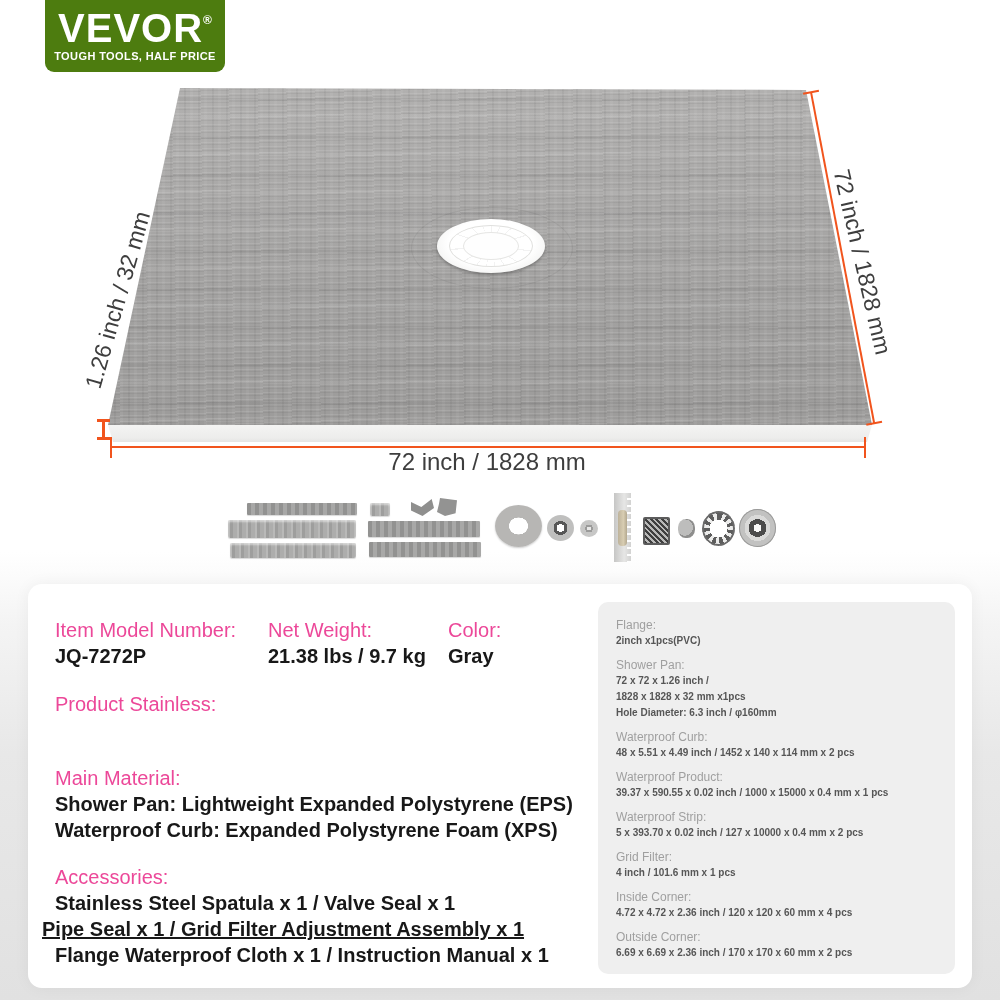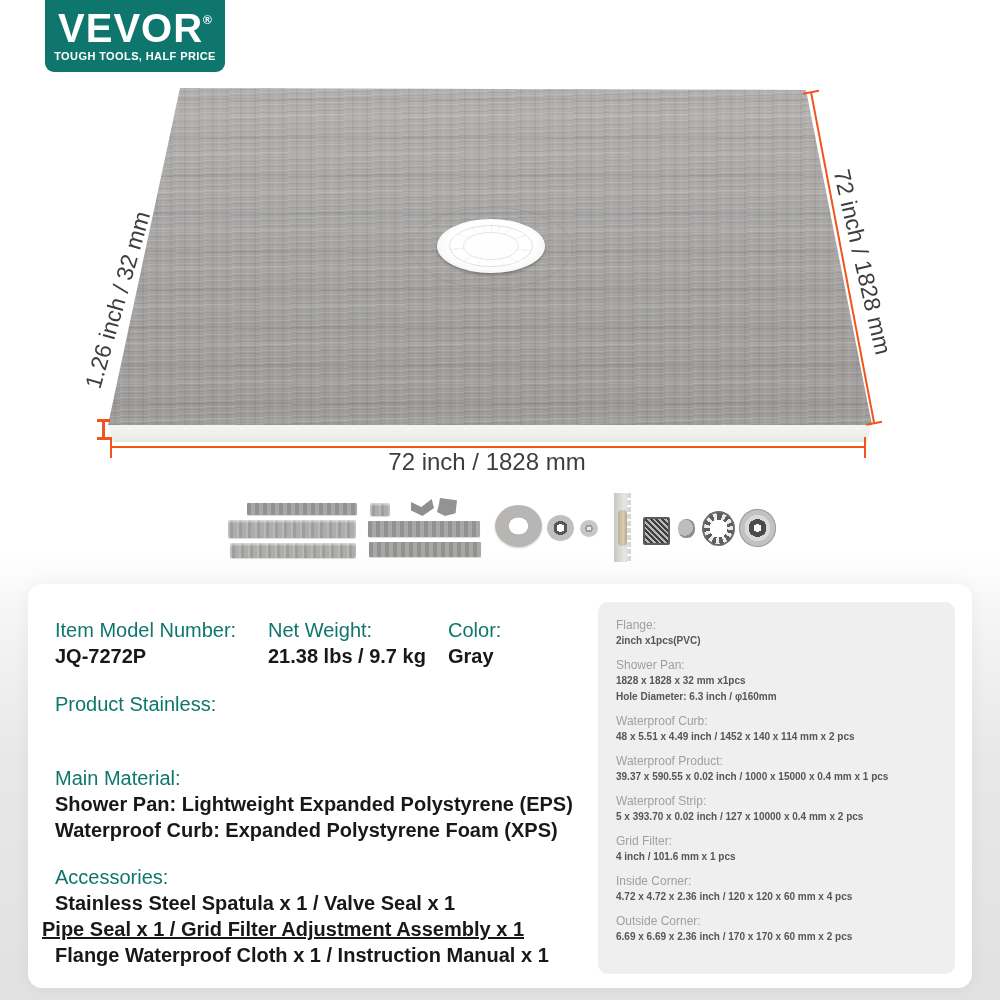--- a/index.html
+++ b/index.html
@@ -2,21 +2,21 @@
 <html><head>
 <meta charset="utf-8">
 <style>
   html,body{margin:0;padding:0;}
   .stage{position:relative;width:1000px;height:1000px;background:#ffffff;overflow:hidden;
          font-family:"Liberation Sans", sans-serif;}
   
   .bg-lower{position:absolute;left:0;top:552px;width:1000px;height:448px;
     background:linear-gradient(180deg,#ffffff 0%,#f4f4f4 16%,#e8e8e8 45%,#e1e1e1 100%);}
   
-  .logo{position:absolute;left:45px;top:0;width:180px;height:72px;background:#0f766e;
+  .logo{position:absolute;left:45px;top:0;width:180px;height:72px;background:#4d7c0f;
         border-radius:0 0 9px 9px;text-align:center;color:#fff;}
   .logo-brand{font-size:40px;font-weight:900;letter-spacing:1px;line-height:1;margin-top:8px;}
   .logo-reg{font-size:12px;font-weight:700;vertical-align:18px;letter-spacing:0;}
   .logo-tag{font-size:11px;font-weight:700;letter-spacing:.4px;margin-top:2px;}
   
   .pan{position:absolute;left:100px;top:80px;width:785px;height:352px;
     clip-path:polygon(80px 8px,706px 10px,772px 345px,8px 345px);
     background:
       repeating-linear-gradient(178deg, rgba(255,255,255,.10) 0 1px, transparent 1px 2px, rgba(0,0,0,.05) 2px 3px, transparent 3px 6px),
       repeating-linear-gradient(90deg, rgba(0,0,0,.045) 0 2px, transparent 2px 6px, rgba(255,255,255,.05) 6px 9px, transparent 9px 14px),
@@ -76,21 +76,21 @@
   .gear-ring{width:33px;height:35px;border-radius:50%;
     background:radial-gradient(circle,#ffffff 0 9px,transparent 9px),
       repeating-conic-gradient(#5d5d5d 0 16deg,#ececeb 16deg 32deg);
     box-shadow:inset 0 0 0 2px #6a6a6a;}
   .drain-asm{width:37px;height:38px;border-radius:50%;
     background:radial-gradient(circle,#fafafa 0 4px,#4c4c4c 4px 9px,#dadad9 9px 13px,#c2c2c1 13px 19px);
     box-shadow:inset 0 0 0 1px #9a9a99;}
   
   .card{position:absolute;left:28px;top:584px;width:944px;height:404px;background:#ffffff;
     border-radius:14px;box-shadow:0 0 16px rgba(0,0,0,.05);}
-  .spec-label{position:absolute;font-size:20px;color:#0f766e;white-space:nowrap;}
+  .spec-label{position:absolute;font-size:20px;color:#ec4899;white-space:nowrap;}
   .spec-value{position:absolute;font-size:20px;font-weight:bold;color:#181818;white-space:nowrap;}
   .panel{position:absolute;left:598px;top:602px;width:357px;height:372px;box-sizing:border-box;
     padding:15px 18px;background:#efefef;border-radius:10px;}
   .pg{margin-bottom:8px;}
   .pg-label{font-size:12px;line-height:16px;color:#9f9f9f;}
   .pg-line{font-size:10px;line-height:16px;font-weight:bold;color:#565656;white-space:nowrap;}
 </style>
 </head>
 <body>
 
@@ -157,20 +157,21 @@
   <div class="spec-value" style="left:42px;top:918px;text-decoration:underline;">Pipe Seal x 1  /  Grid Filter Adjustment Assembly x 1</div>
   <div class="spec-value" style="left:55px;top:944px;">Flange Waterproof Cloth x 1  /  Instruction Manual x 1</div>
 
   <div class="panel">
     <div class="pg">
       <div class="pg-label">Flange:</div>
       <div class="pg-line">2inch x1pcs(PVC)</div>
     </div>
     <div class="pg">
       <div class="pg-label">Shower Pan:</div>
+      <div class="pg-line">72 x 72 x 1.26 inch /</div>
       <div class="pg-line">1828 x 1828 x 32 mm x1pcs</div>
       <div class="pg-line">Hole Diameter: 6.3 inch / φ160mm</div>
     </div>
     <div class="pg">
       <div class="pg-label">Waterproof Curb:</div>
       <div class="pg-line">48 x 5.51 x 4.49 inch / 1452 x 140 x 114 mm x 2 pcs</div>
     </div>
     <div class="pg">
       <div class="pg-label">Waterproof Product:</div>
       <div class="pg-line">39.37 x 590.55 x 0.02 inch / 1000 x 15000 x 0.4 mm x 1 pcs</div>

